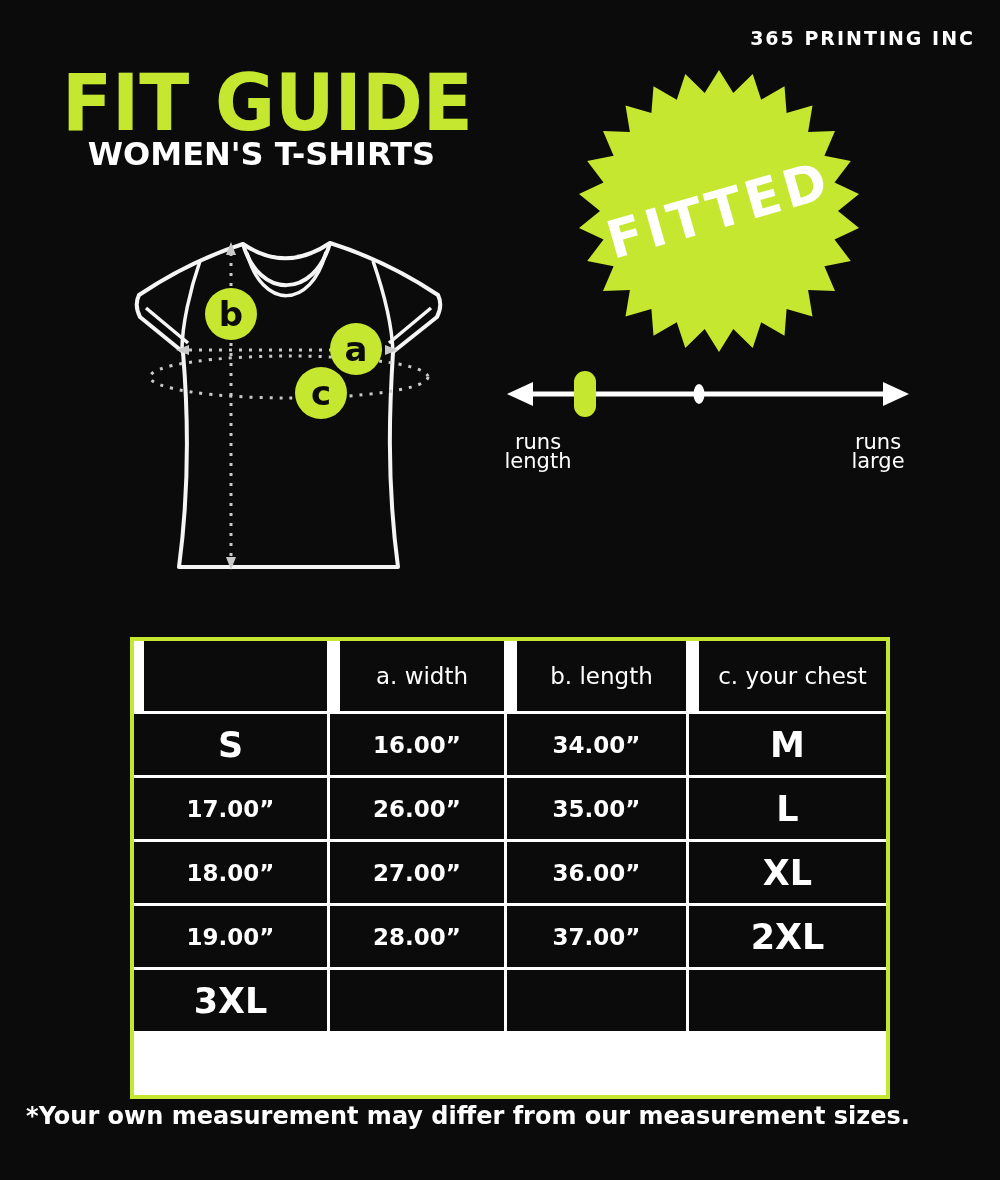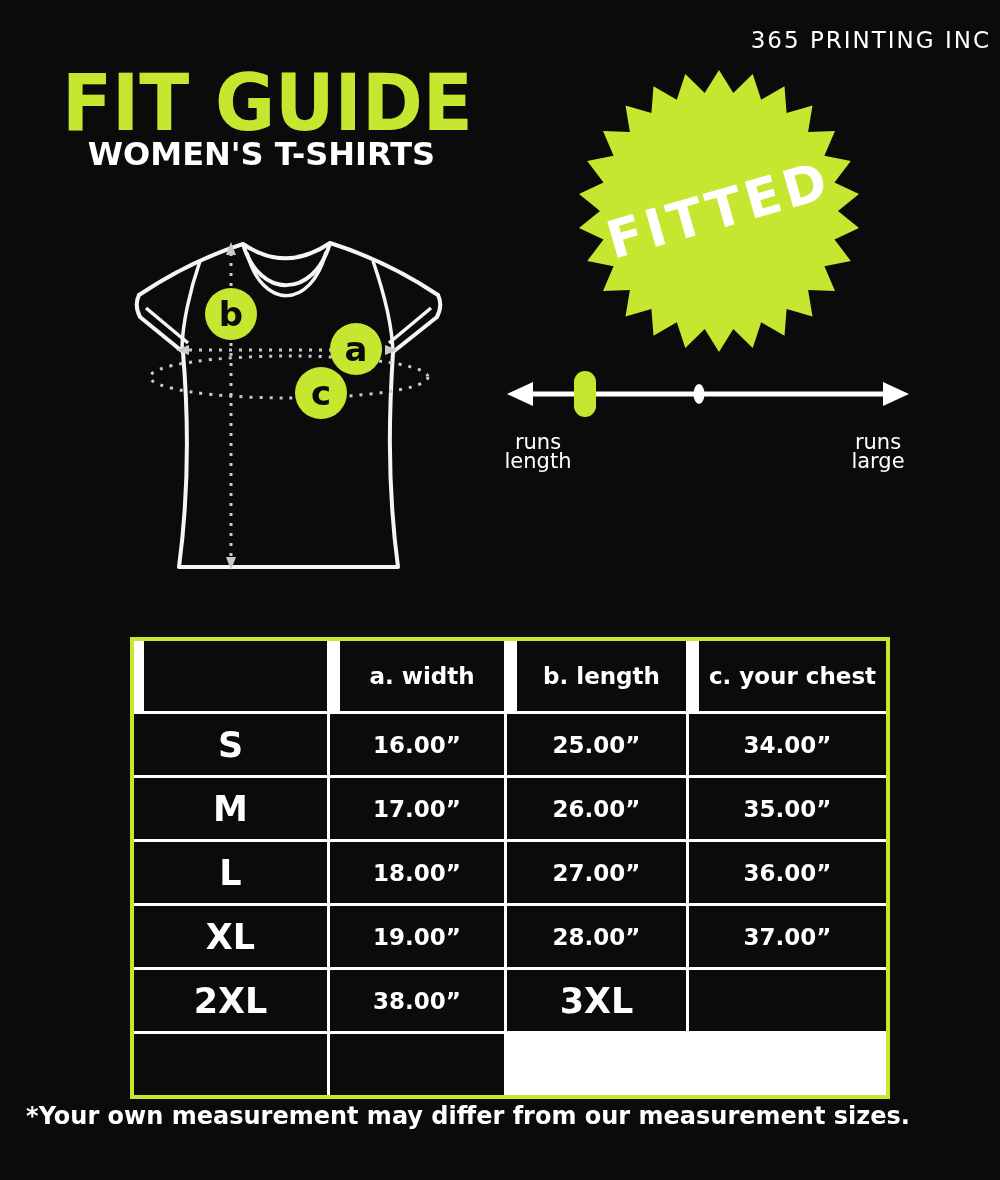--- a/index.html
+++ b/index.html
@@ -9,22 +9,22 @@
     --dash:#c9c9c9;
   }
   *{margin:0;padding:0;box-sizing:content-box;}
   html,body{background:#000;}
   body{font-family:"DejaVu Sans",sans-serif;}
   .canvas{
     position:relative;width:1000px;height:1180px;background:var(--bg);
     overflow:hidden;color:var(--white);
   }
   .brand{
-    position:absolute;top:27px;right:9px;
-    font-size:23px;font-weight:normal;letter-spacing:2px;color:var(--white);
+    position:absolute;top:27px;right:25px;
+    font-size:19px;font-weight:bold;letter-spacing:2px;color:var(--white);
   }
   .title{
     position:absolute;left:62px;top:58px;
     font-size:78px;font-weight:bold;color:var(--accent);
     letter-spacing:0px;transform:scaleX(0.94);transform-origin:left top;
     white-space:nowrap;
   }
   .subtitle{
     position:absolute;left:63px;top:135px;width:372px;
     text-align:right;font-size:32px;font-weight:bold;color:var(--white);
@@ -51,21 +51,21 @@
     display:grid;
     grid-template-columns:193px 174px 179px 197px;
     grid-template-rows:70px repeat(6,61px);
     gap:3px;
   }
   .cell{
     background:var(--bg);
     display:flex;align-items:center;justify-content:center;
     color:var(--white);
   }
-  .cell.header{font-size:23px;font-weight:bold;margin-left:10px;}
+  .cell.header{font-size:23px;font-weight:normal;margin-left:10px;}
   .cell.size{font-size:35px;font-weight:bold;}
   .cell.value{font-size:23px;font-weight:bold;}
   .footnote{
     position:absolute;left:0;top:1102px;width:936px;
     text-align:center;font-size:24px;font-weight:bold;color:var(--white);
   }
 </style>
 </head>
 <body>
 
@@ -133,40 +133,38 @@
   </div>
 
   <div class="size-table">
     <div class="cell header"></div>
     <div class="cell header">a. width</div>
     <div class="cell header">b. length</div>
     <div class="cell header">c. your chest</div>
 
     <div class="cell size">S</div>
     <div class="cell value">16.00”</div>
-    <div class="cell value">25.00”</div>
     <div class="cell value">34.00”</div>
 
     <div class="cell size">M</div>
     <div class="cell value">17.00”</div>
     <div class="cell value">26.00”</div>
     <div class="cell value">35.00”</div>
 
     <div class="cell size">L</div>
     <div class="cell value">18.00”</div>
     <div class="cell value">27.00”</div>
     <div class="cell value">36.00”</div>
 
     <div class="cell size">XL</div>
     <div class="cell value">19.00”</div>
     <div class="cell value">28.00”</div>
     <div class="cell value">37.00”</div>
 
     <div class="cell size">2XL</div>
-    <div class="cell value">38.00”</div>
 
     <div class="cell size">3XL</div>
     <div class="cell value"></div>
     <div class="cell value"></div>
     <div class="cell value"></div>
   </div>
 
   <div class="footnote">*Your own measurement may differ from our measurement sizes.</div>
 
 </div>

